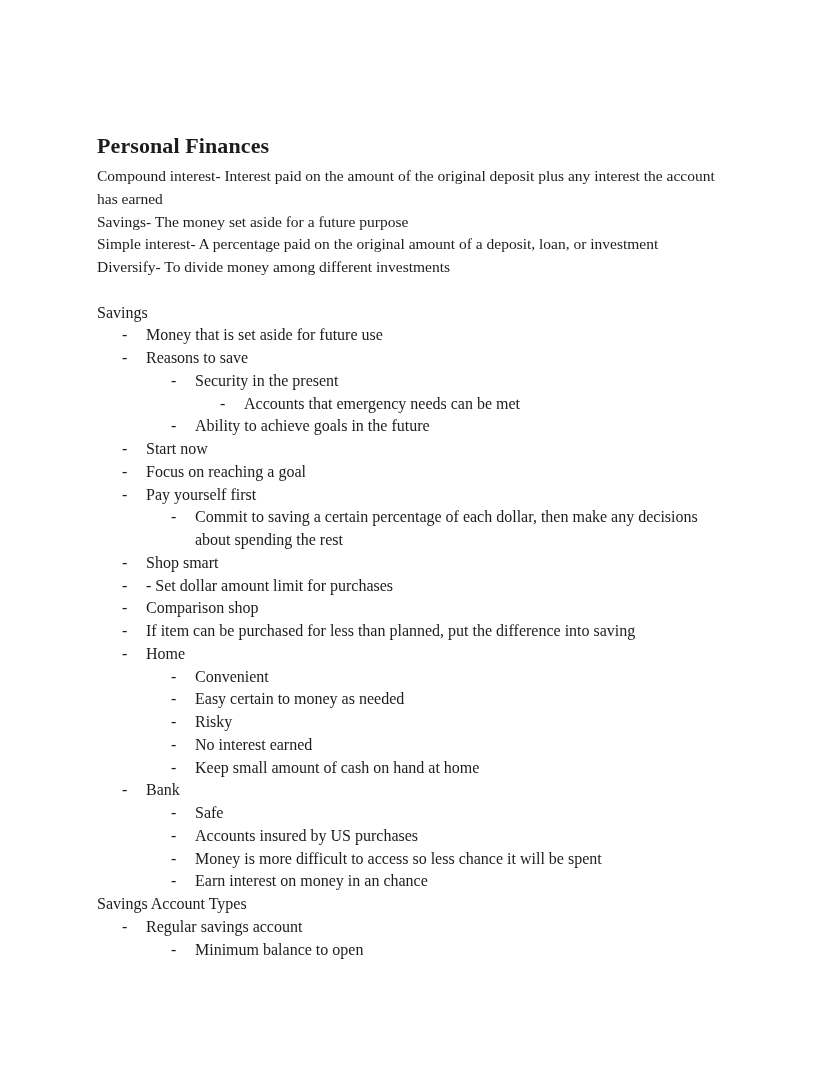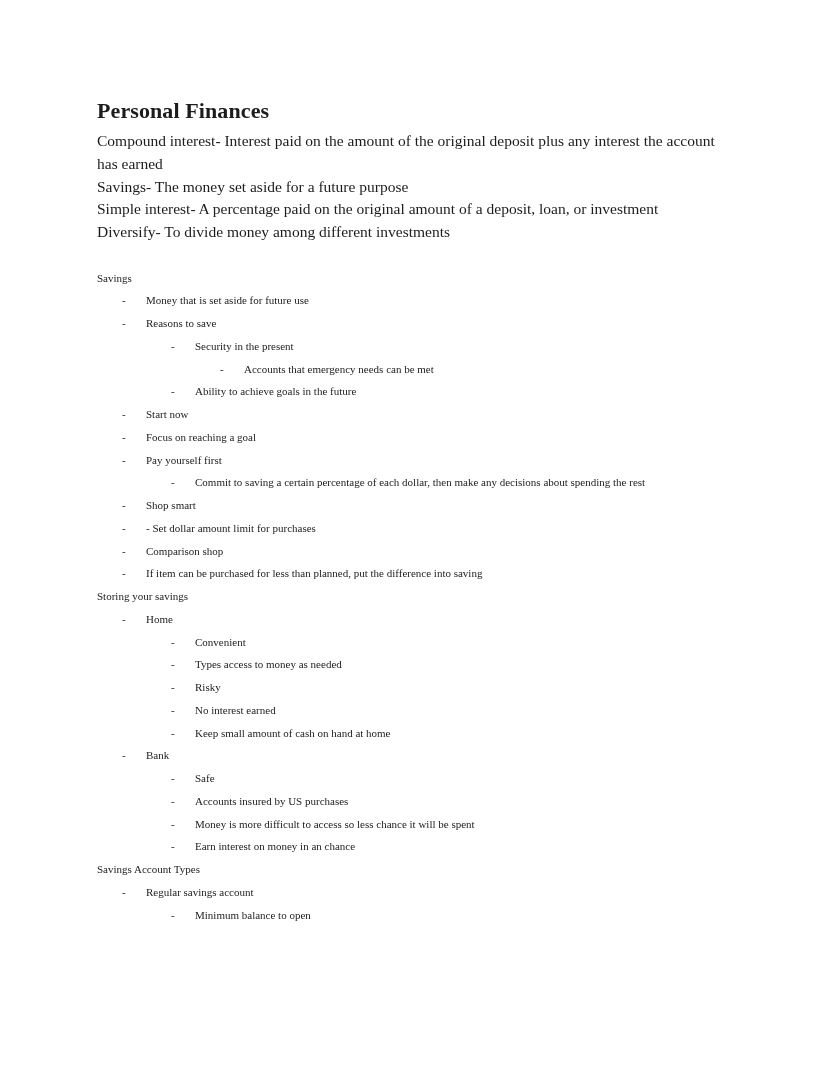--- a/index.html
+++ b/index.html
@@ -13,40 +13,41 @@
     overflow: hidden;
     font-family: "Liberation Serif", "DejaVu Serif", serif;
     color: #1c1c1c;
   }
   .page {
     box-sizing: border-box;
     width: 828px;
     height: 833px;
     padding: 99px 100px 0 97px;
     background: #ffffff;
+    margin-top: 35px;
   }
   .doc-title {
     margin: 0 0 7px 0;
     font-size: 22px;
     line-height: 24px;
     font-weight: 700;
     letter-spacing: 0.1px;
   }
   .definitions p {
     margin: 0;
     font-size: 15.5px;
     line-height: 22.75px;
   }
   .outline {
     margin-top: 22.75px; 
   }
   .outline-item {
     display: flex;
     align-items: flex-start;
-    font-size: 11px;
+    font-size: 16px;
     line-height: 22.75px;
   }
   .outline-item .dash {
     flex: 0 0 24px;
     width: 24px;
   }
   .outline-item .txt {
     flex: 1 1 auto;
     min-width: 0;
   }
@@ -117,34 +118,31 @@
         <span class="txt">- Set dollar amount limit for purchases</span>
       </div>
       <div class="outline-item lvl-1">
         <span class="dash">-</span>
         <span class="txt">Comparison shop</span>
       </div>
       <div class="outline-item lvl-1">
         <span class="dash">-</span>
         <span class="txt">If item can be purchased for less than planned, put the difference into saving</span>
       </div>
-      <div class="outline-item lvl-0">
-        <span class="txt">Storing your savings</span>
-      </div>
       <div class="outline-item lvl-1">
         <span class="dash">-</span>
         <span class="txt">Home</span>
       </div>
       <div class="outline-item lvl-2">
         <span class="dash">-</span>
         <span class="txt">Convenient</span>
       </div>
       <div class="outline-item lvl-2">
         <span class="dash">-</span>
-        <span class="txt">Types access to money as needed</span>
+        <span class="txt">Easy certain to money as needed</span>
       </div>
       <div class="outline-item lvl-2">
         <span class="dash">-</span>
         <span class="txt">Risky</span>
       </div>
       <div class="outline-item lvl-2">
         <span class="dash">-</span>
         <span class="txt">No interest earned</span>
       </div>
       <div class="outline-item lvl-2">

